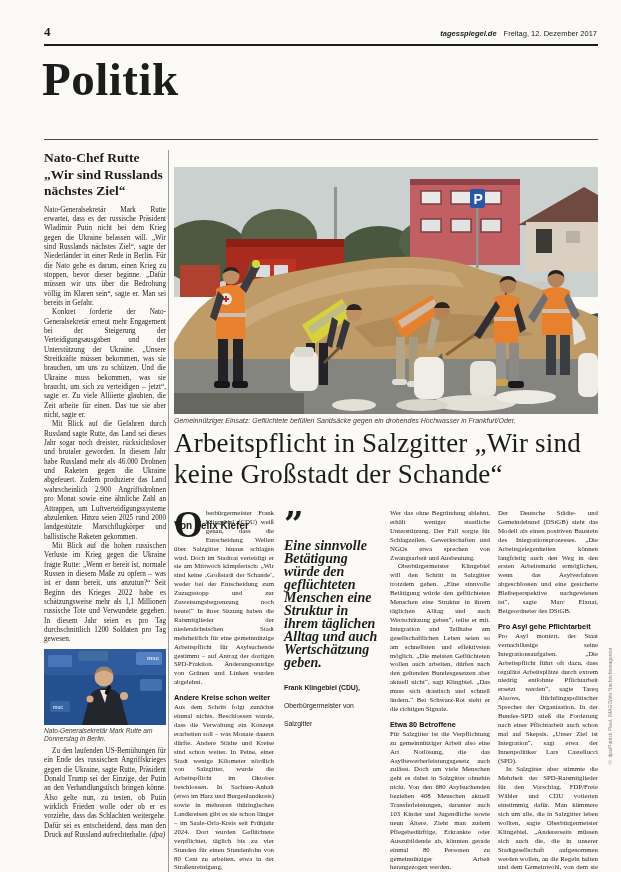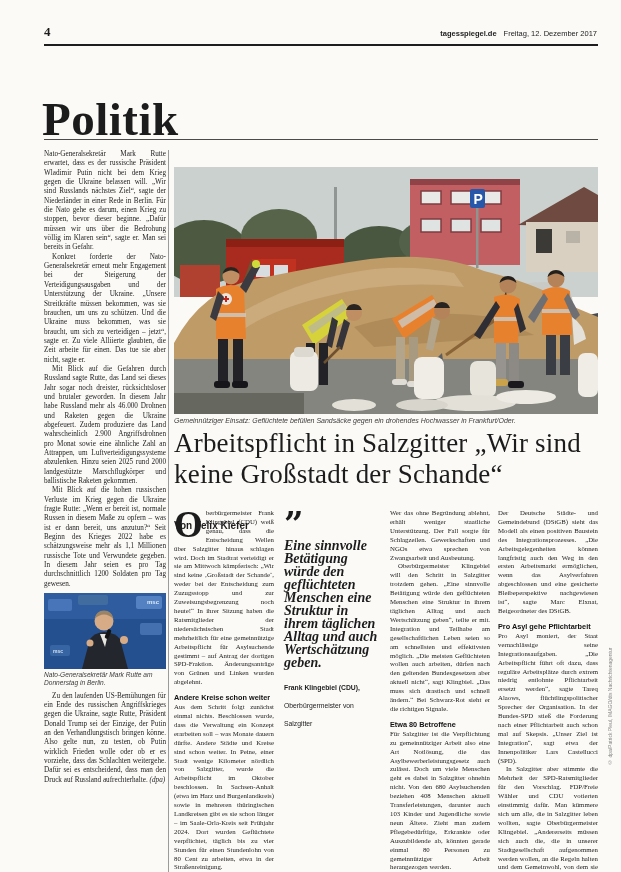--- a/index.html
+++ b/index.html
@@ -6,23 +6,23 @@
   body{
     width:621px;height:872px;overflow:hidden;position:relative;
     background:#fbfaf7;color:#1c1c1c;
     font-family:"Liberation Serif","DejaVu Serif",serif;
     -webkit-font-smoothing:antialiased;
   }
   .abs{position:absolute;}
   
   #page-num{left:44px;top:24px;font-size:13px;font-weight:bold;}
   #masthead-right{right:24px;top:29px;font-family:"Liberation Sans",sans-serif;font-size:7.5px;color:#222;}
-  #masthead-right .site{font-weight:bold;margin-right:7px;}
+  #masthead-right .site{font-weight:bold;margin-right:7px;font-style:italic;}
   #rule-top{left:44px;top:44px;width:554px;height:2px;background:#1d1d1d;}
-  #section-title{left:42px;top:52px;font-size:47px;font-weight:bold;letter-spacing:.5px;margin-top:40px;}
+  #section-title{left:42px;top:52px;font-size:47px;font-weight:bold;letter-spacing:.5px;}
   #rule-section{left:44px;top:139px;width:554px;height:1px;background:#4a4a4a;}
   
   #left-col{left:44px;top:150px;width:122px;height:722px;overflow:hidden;}
   #left-col h2{margin:0 0 6px 0;font-size:13.5px;line-height:16.5px;font-weight:bold;}
   .bt{margin:0;font-size:7.2px;line-height:9.35px;text-align:justify;hyphens:auto;}
   .indent{text-indent:8px;}
   .dpa{font-style:italic;margin-top:31px;}
   #rutte-photo{width:122px;height:76px;margin:4px 0 2px 0;display:block;}
   .photo-cap{font-family:"Liberation Sans",sans-serif;font-style:italic;font-size:6.6px;line-height:8.2px;color:#3c3c3c;margin:1px 0 4px 0;}
   
@@ -54,20 +54,21 @@
 
 <div class="abs" id="page-num">4</div>
 <div class="abs" id="masthead-right">
   <span class="site">tagesspiegel.de</span><span>Freitag, 12. Dezember 2017</span>
 </div>
 <div class="abs" id="rule-top"></div>
 <div class="abs" id="section-title">Politik</div>
 <div class="abs" id="rule-section"></div>
 
 <div class="abs" id="left-col">
+  <h2>Nato-Chef Rutte „Wir sind Russlands nächstes Ziel“</h2>
   <p class="bt">Nato-Generalsekretär Mark Rutte erwartet, dass es der russische Präsident Wladimir Putin nicht bei dem Krieg gegen die Ukraine belassen will. „Wir sind Russlands nächstes Ziel“, sagte der Niederländer in einer Rede in Berlin. Für die Nato gehe es darum, einen Krieg zu stoppen, bevor dieser beginne. „Dafür müssen wir uns über die Bedrohung völlig im Klaren sein“, sagte er. Man sei bereits in Gefahr.</p>
   <p class="bt indent">Konkret forderte der Nato-Generalsekretär erneut mehr Engagement bei der Steigerung der Verteidigungsausgaben und der Unterstützung der Ukraine. „Unsere Streitkräfte müssen bekommen, was sie brauchen, um uns zu schützen. Und die Ukraine muss bekommen, was sie braucht, um sich zu verteidigen – jetzt“, sagte er. Zu viele Alliierte glaubten, die Zeit arbeite für einen. Das tue sie aber nicht, sagte er.</p>
   <p class="bt indent">Mit Blick auf die Gefahren durch Russland sagte Rutte, das Land sei dieses Jahr sogar noch dreister, rücksichtsloser und brutaler geworden. In diesem Jahr habe Russland mehr als 46.000 Drohnen und Raketen gegen die Ukraine abgefeuert. Zudem produziere das Land wahrscheinlich 2.900 Angriffsdrohnen pro Monat sowie eine ähnliche Zahl an Attrappen, um Luftverteidigungssysteme abzulenken. Hinzu seien 2025 rund 2000 landgestützte Marschflugkörper und ballistische Raketen gekommen.</p>
   <p class="bt indent">Mit Blick auf die hohen russischen Verluste im Krieg gegen die Ukraine fragte Rutte: „Wenn er bereit ist, normale Russen in diesem Maße zu opfern – was ist er dann bereit, uns anzutun?“ Seit Beginn des Krieges 2022 habe es schätzungsweise mehr als 1,1 Millionen russische Tote und Verwundete gegeben. In diesem Jahr seien es pro Tag durchschnittlich 1200 Soldaten pro Tag gewesen.</p>
 
   <svg id="rutte-photo" viewBox="0 0 122 76" xmlns="http://www.w3.org/2000/svg">
     <rect x="0" y="0" width="122" height="76" fill="#24508f"></rect>
     <rect x="0" y="0" width="122" height="26" fill="#2e5c9e"></rect>
     <rect x="4" y="6" width="24" height="12" rx="2" fill="#4f7cc0" opacity=".8"></rect>
     <rect x="34" y="2" width="30" height="10" rx="2" fill="#45719f" opacity=".8"></rect>

